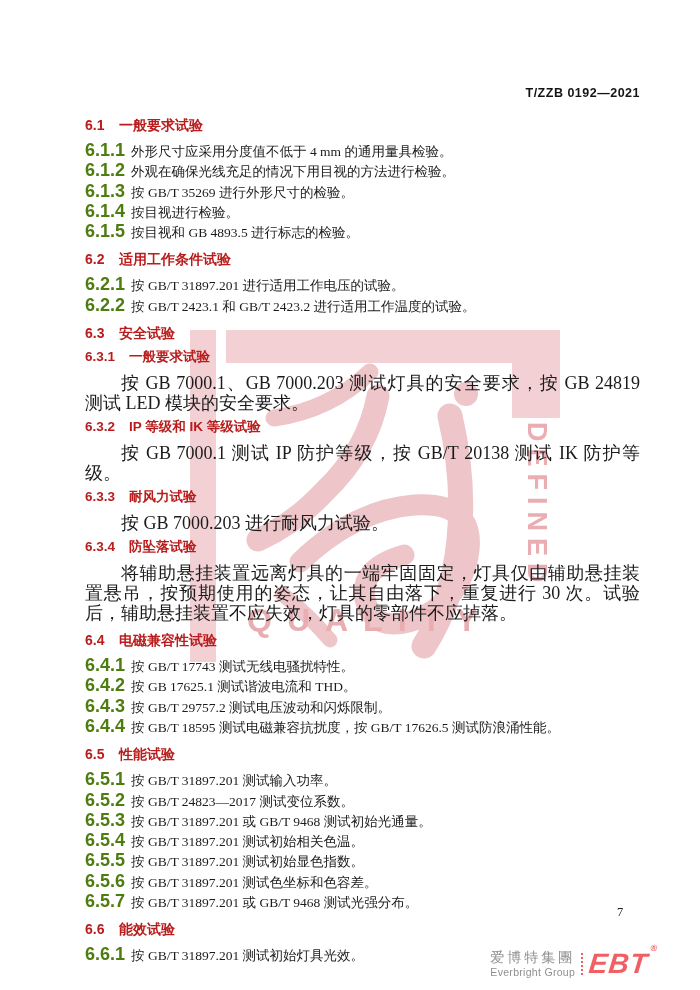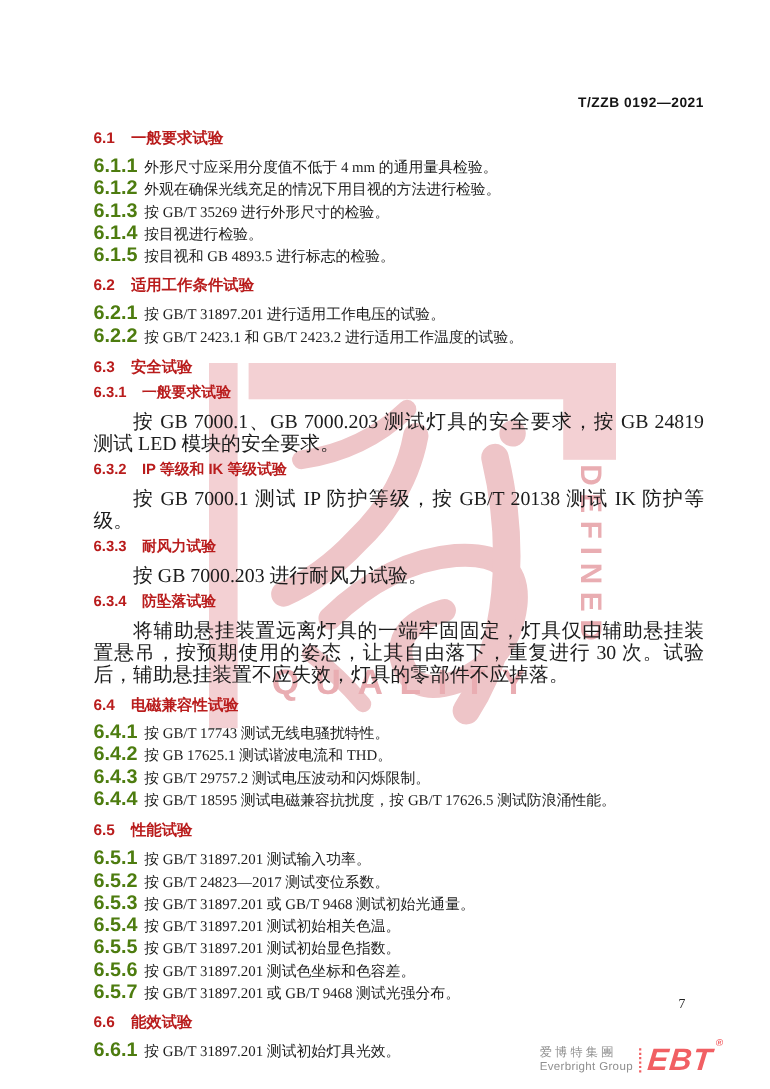--- a/index.html
+++ b/index.html
@@ -49,21 +49,21 @@
   .pageno{
     position:absolute; left:610px; top:905px; width:20px; text-align:center;
     font-size:12.5px; color:#222; z-index:1;
   }
   .logo{
     position:absolute; right:44px; bottom:6px; height:40px;
     display:flex; align-items:center; gap:6px; z-index:1;
   }
   .logo-cn{text-align:left; line-height:1;}
   .logo-cn .cn{
-    font-size:11px; letter-spacing:3px; color:#8f8f8f;
+    font-size:14px; letter-spacing:3px; color:#8f8f8f;
     font-family:"Liberation Serif", serif; margin-bottom:2px;
   }
   .logo-cn .en{
     font-size:10.5px; color:#8f8f8f; font-family:"Liberation Sans", sans-serif; letter-spacing:0.3px;
   }
   .logo-sep{width:0; height:22px; border-left:2px dotted #f15f63;}
   .logo-ebt{
     position:relative; font-family:"Liberation Sans", sans-serif;
     font-weight:900; font-style:italic; font-size:28px; letter-spacing:1px;
     color:#f15f63; transform:skewX(-6deg); line-height:1;

